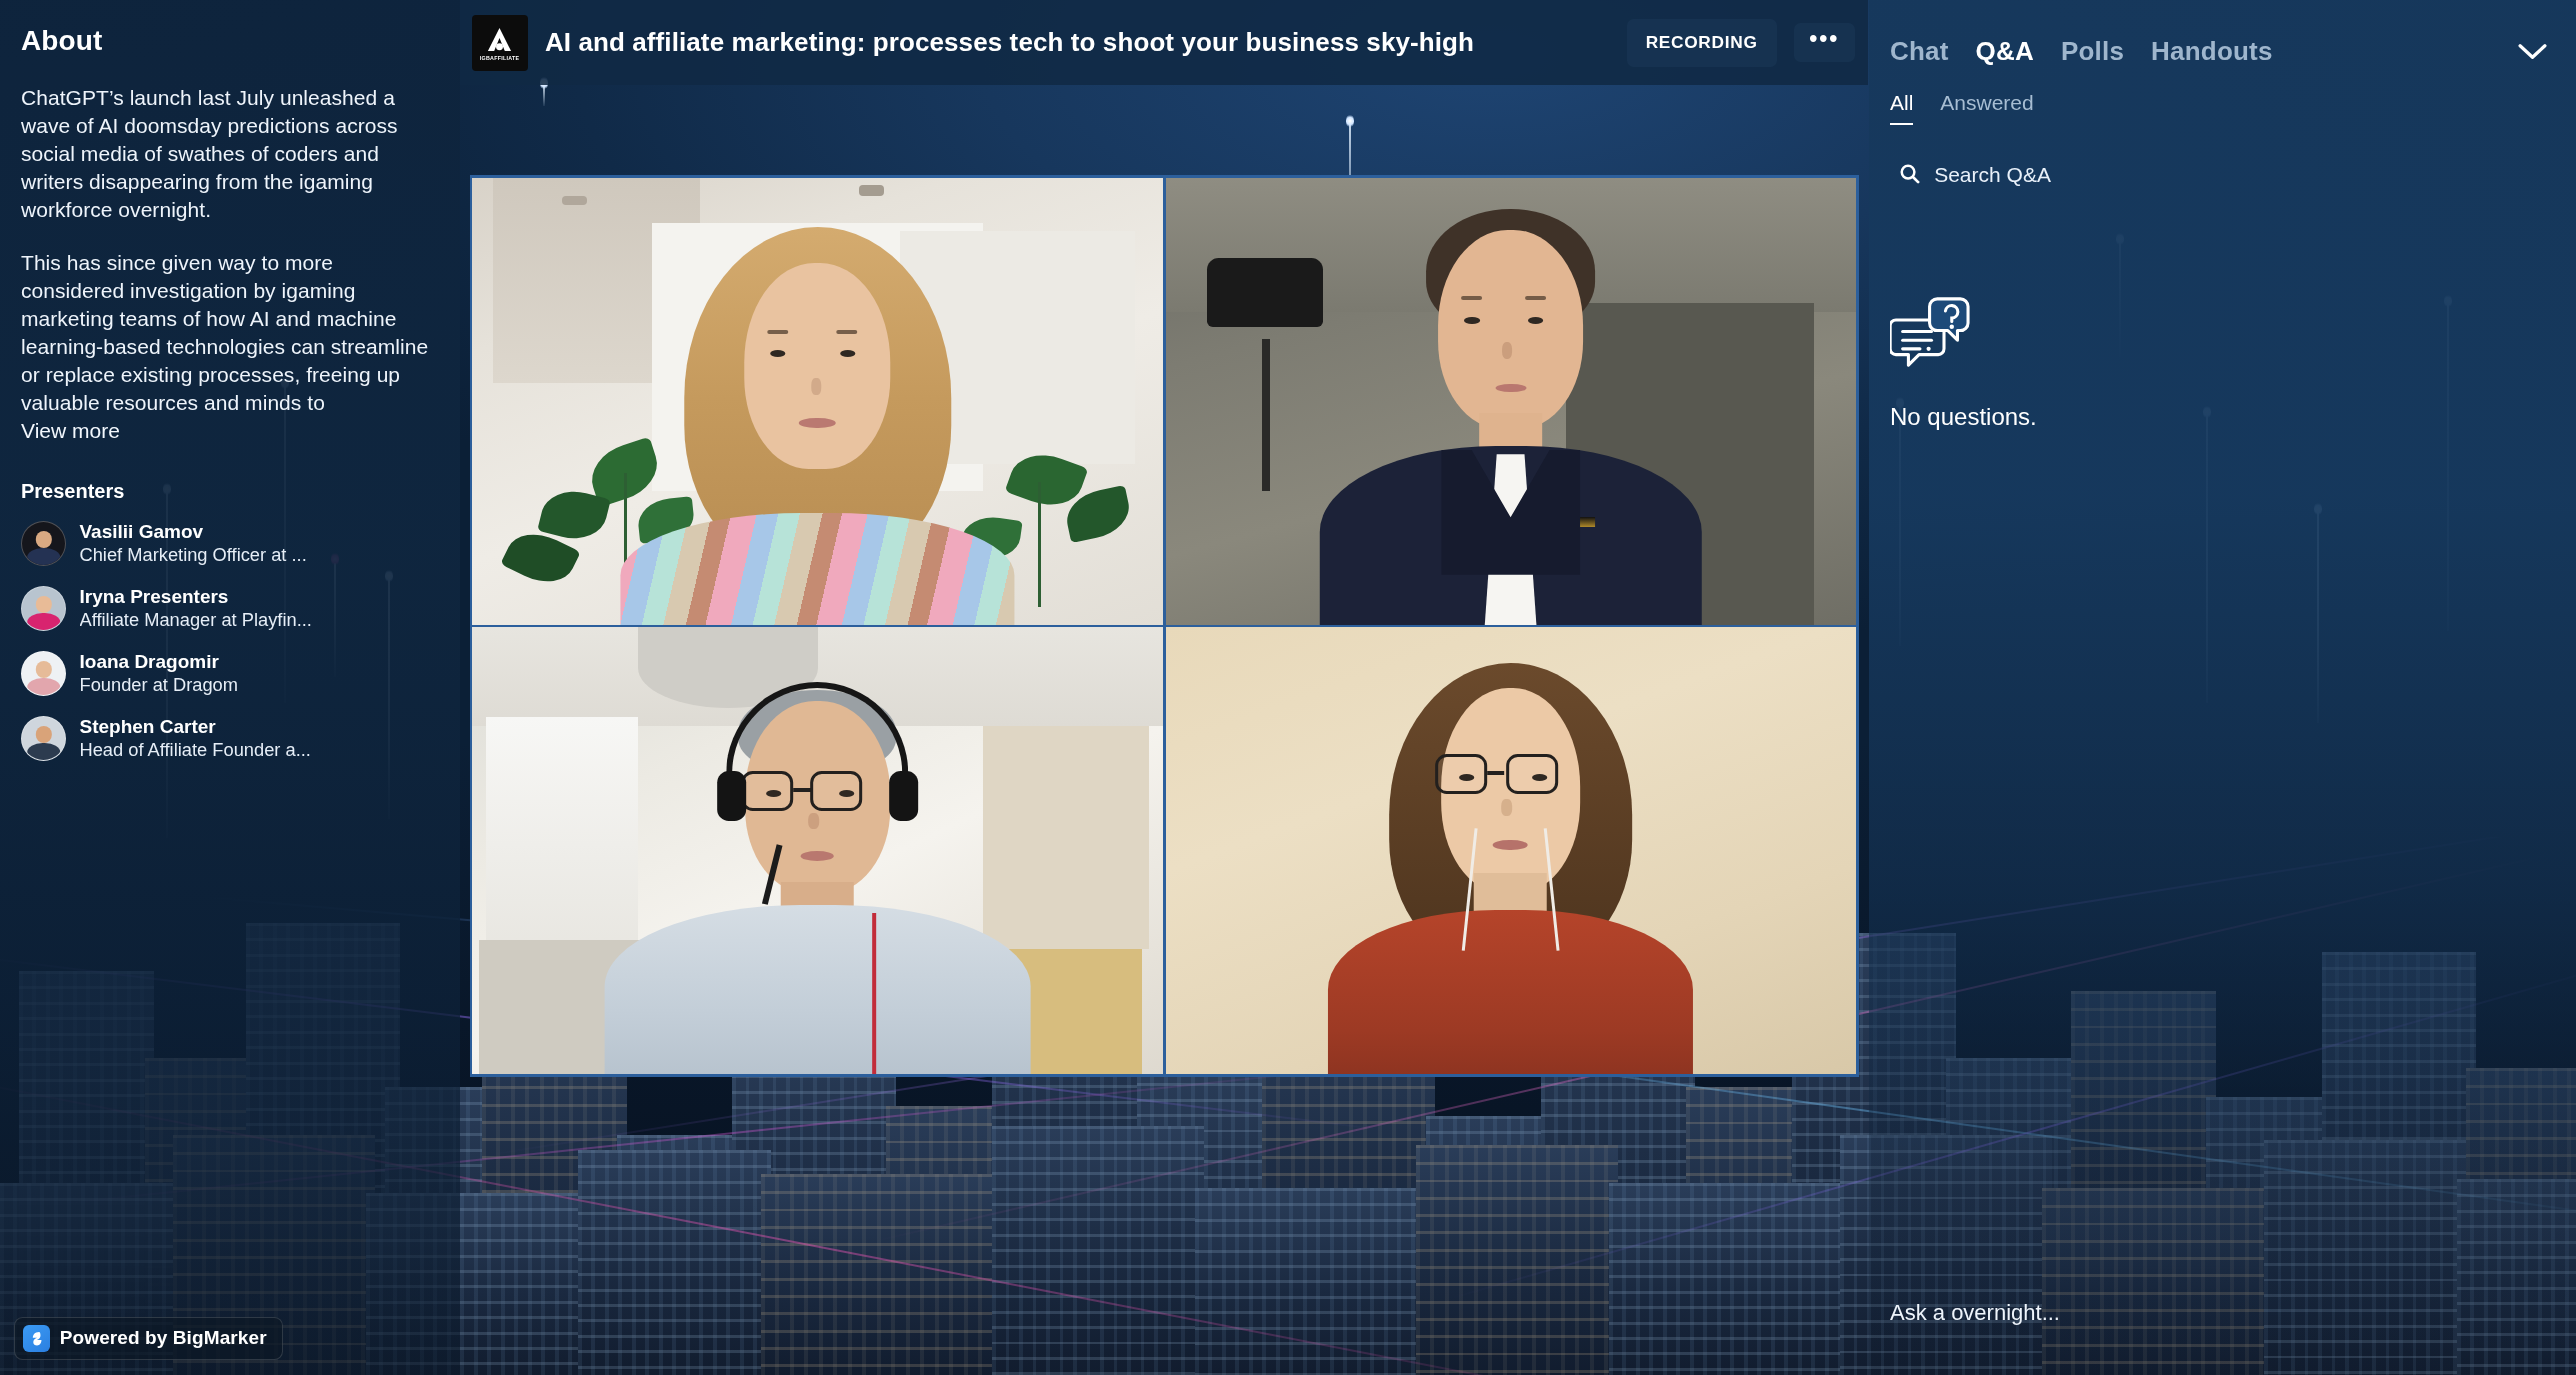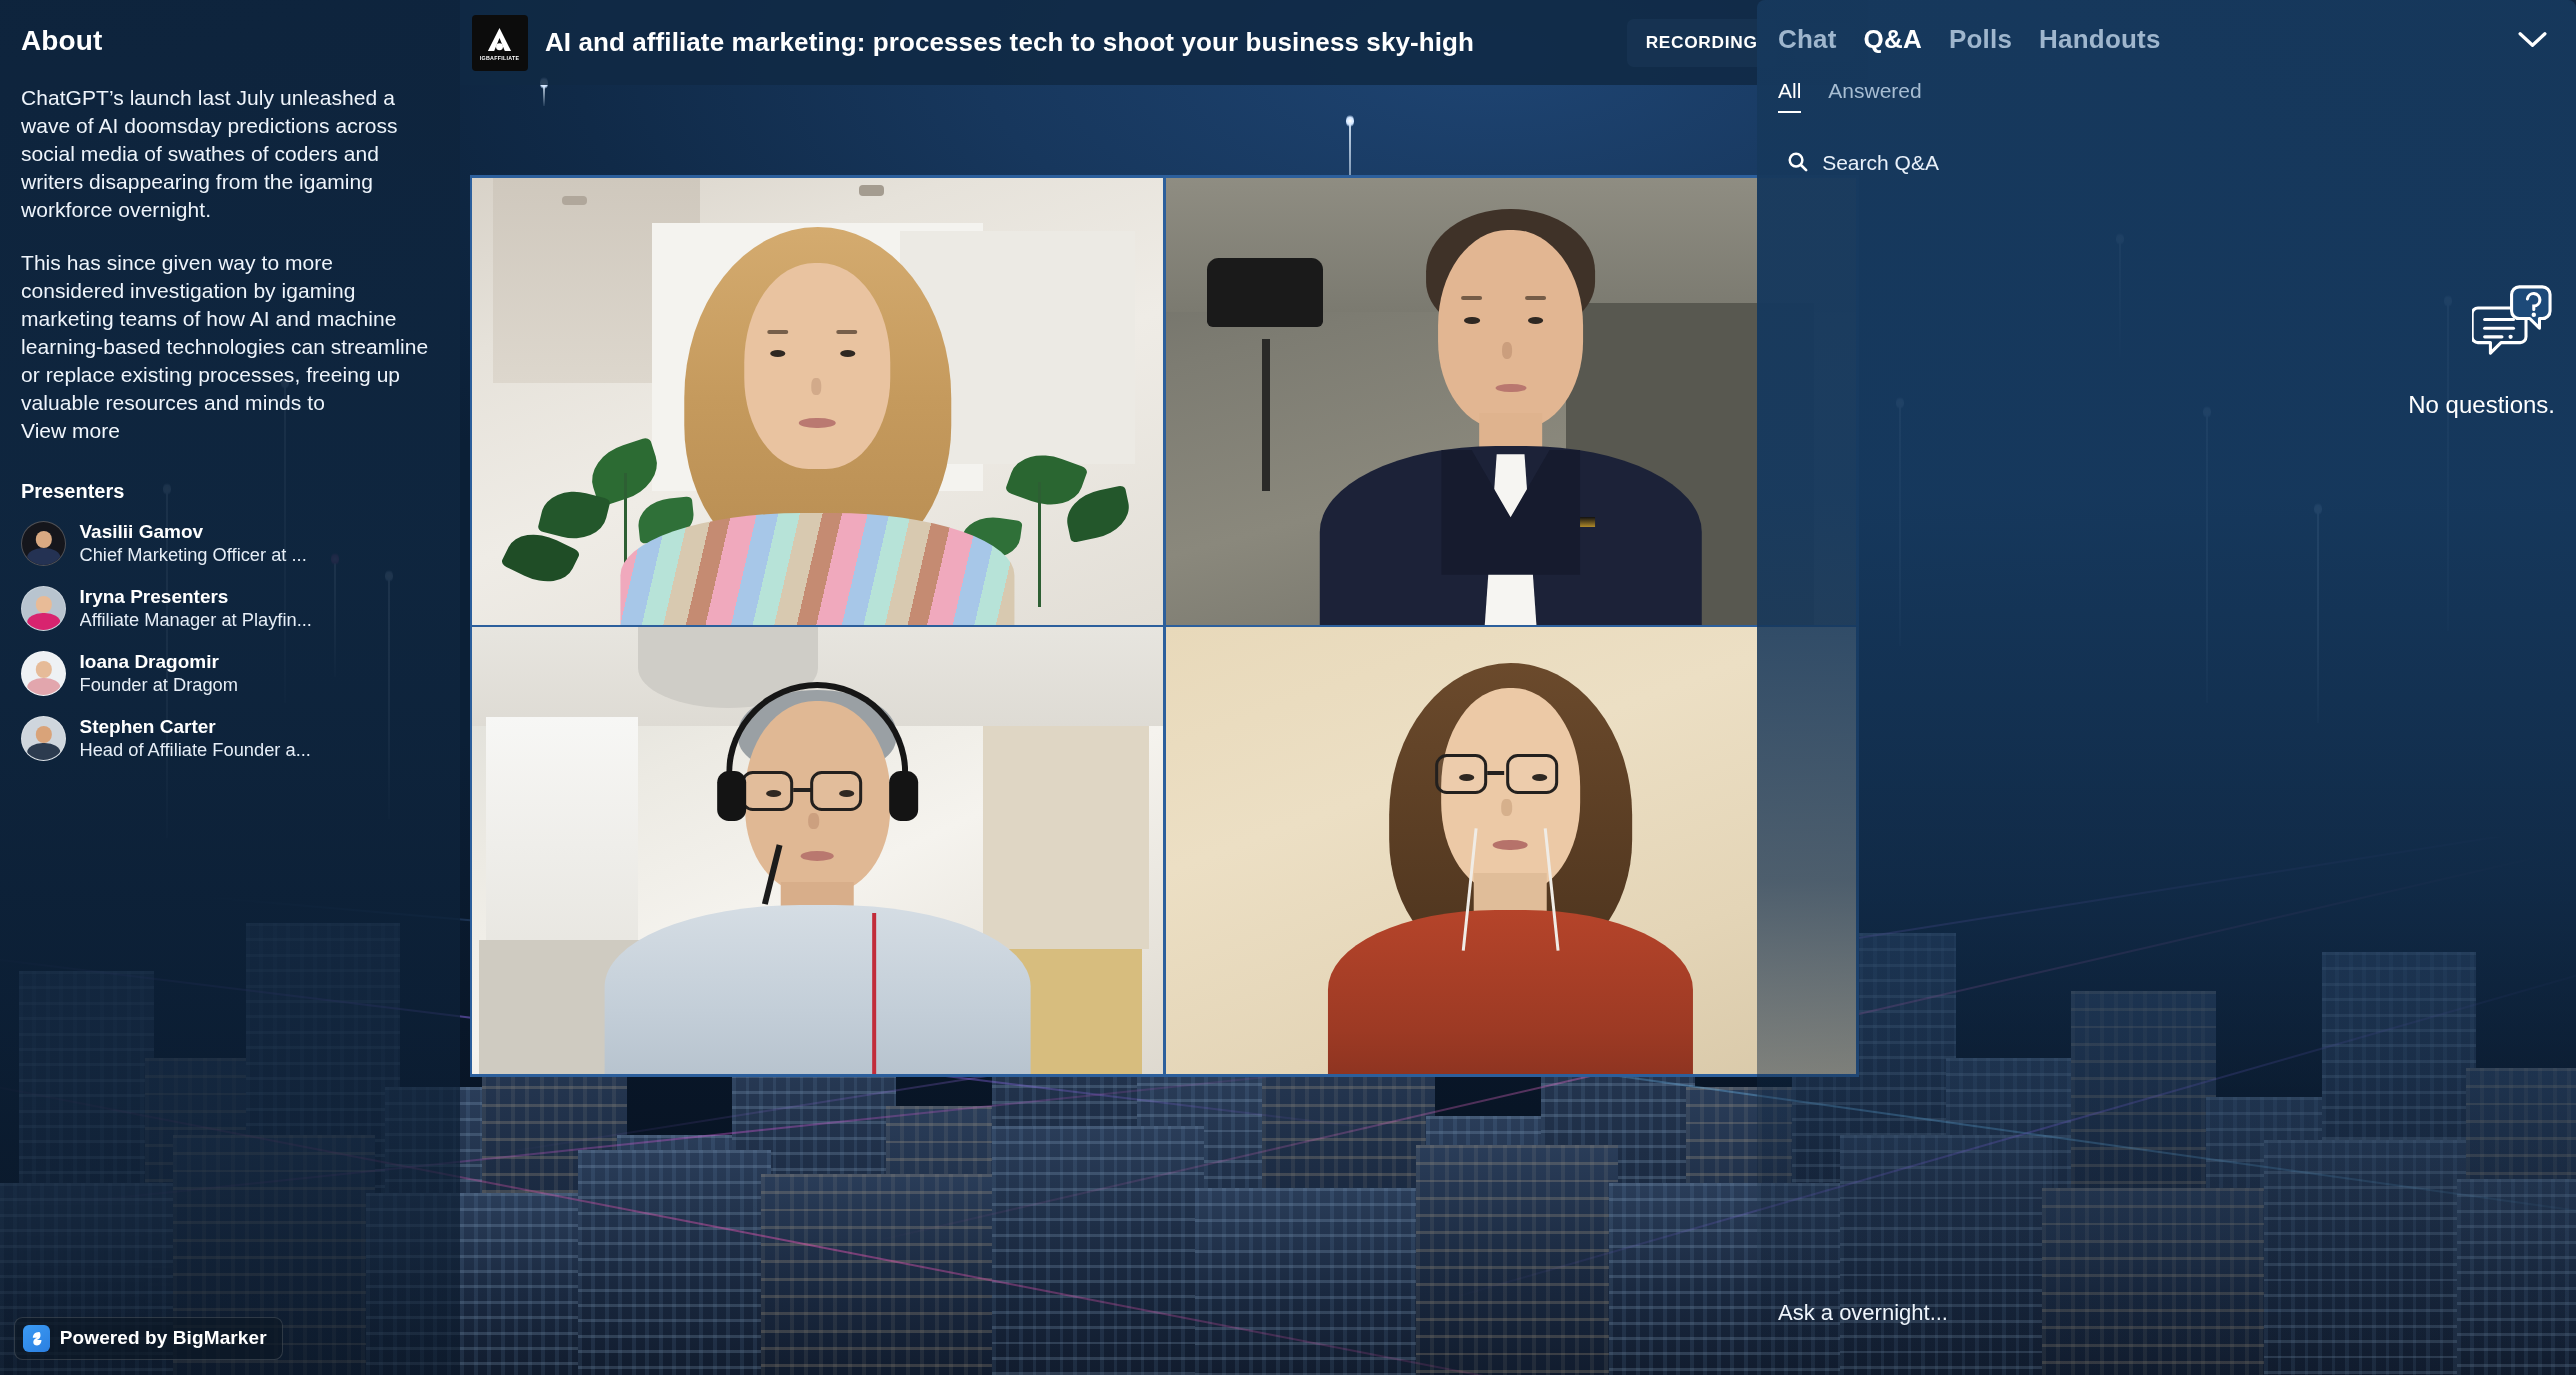--- a/index.html
+++ b/index.html
@@ -168,24 +168,23 @@
   .p-mouth { position: absolute; left: 50%; transform: translateX(-50%); width: 37px; height: 10.6px; border-radius: 50%; background: rgba(178,108,104,.85); }
   .glasses { position: absolute; }
   .glasses .lens { position: absolute; width: 52px; height: 40px; border: 3.9px solid #23201e; border-radius: 11.6px; background: rgba(255,255,255,.07); }
   .glasses .bridge { position: absolute; width: 17.3px; height: 3.9px; background: #23201e; top: 17.3px; left: 52px; }
   .headset-band { position: absolute; border: 6.7px solid #161616; border-bottom: none; border-radius: 106px 106px 0 0; }
   .headset-cup { position: absolute; width: 29px; height: 50px; background: #141414; border-radius: 11.6px; }
   .plant-leaf { position: absolute; background: #1f5c2a; border-radius: 60% 10% 60% 10%; }
 
   
   #right-panel {
-    position: absolute; right: 0; top: 0; width: 819px; height: 1376px;
+    position: absolute; right: 0; top: 0; width: 707px; height: 1376px;
     background: linear-gradient(180deg, rgba(22,56,92,.97) 0%, rgba(22,57,94,.95) 36%, rgba(19,48,80,.72) 64%, rgba(12,28,48,.30) 86%, rgba(10,22,38,.10) 100%);
-    padding: 4px 21px;
-    border-radius: 8px;
+    padding: 16px 21px;
   }
   #rp-tabs { display: flex; align-items: center; gap: 27px; padding: 13.5px 0 0 0; height: 58px; }
   .rp-tab { font-size: 26px; font-weight: 700; color: #9fb6cd; cursor: pointer; letter-spacing: 0.2px; }
   .rp-tab.active { color: #ffffff; }
   #rp-collapse { margin-left: auto; color: #ffffff; display: flex; align-items: center; cursor: pointer; padding-right: 5.8px; }
 
   #rp-subtabs { display: flex; gap: 27px; margin-top: 17.3px; }
   .rp-subtab { font-size: 21px; color: #a7bdd2; padding-bottom: 7.7px; cursor: pointer; }
   .rp-subtab.active { color: #ffffff; border-bottom: 2.9px solid #ffffff; }
 
@@ -194,21 +193,21 @@
     background: #e9f1fb;
     border-radius: 10.6px;
     padding: 19px 21px;
     color: #2f6fd0; font-size: 22px; line-height: 32px;
   }
 
   #qa-search { display: flex; align-items: center; gap: 13.5px; margin-top: 37px; padding-left: 7.7px; cursor: text; }
   #qa-search .sq-text { color: #e9f1fa; font-size: 21px; }
 
   #qa-empty {
-    margin-top: 106px; display: flex; flex-direction: column; align-items: flex-end; gap: 29px;
+    margin-top: 106px; display: flex; flex-direction: column; align-items: flex-start; gap: 29px;
   }
   #qa-empty .empty-label { color: #ffffff; font-size: 24px; font-weight: 500; }
 
   #ask-question {
     position: absolute; left: 21px; bottom: 50px; width: 665px;
     color: #eef4fb; font-size: 22px; cursor: text;
   }
 </style>
 </head>
 <body>

